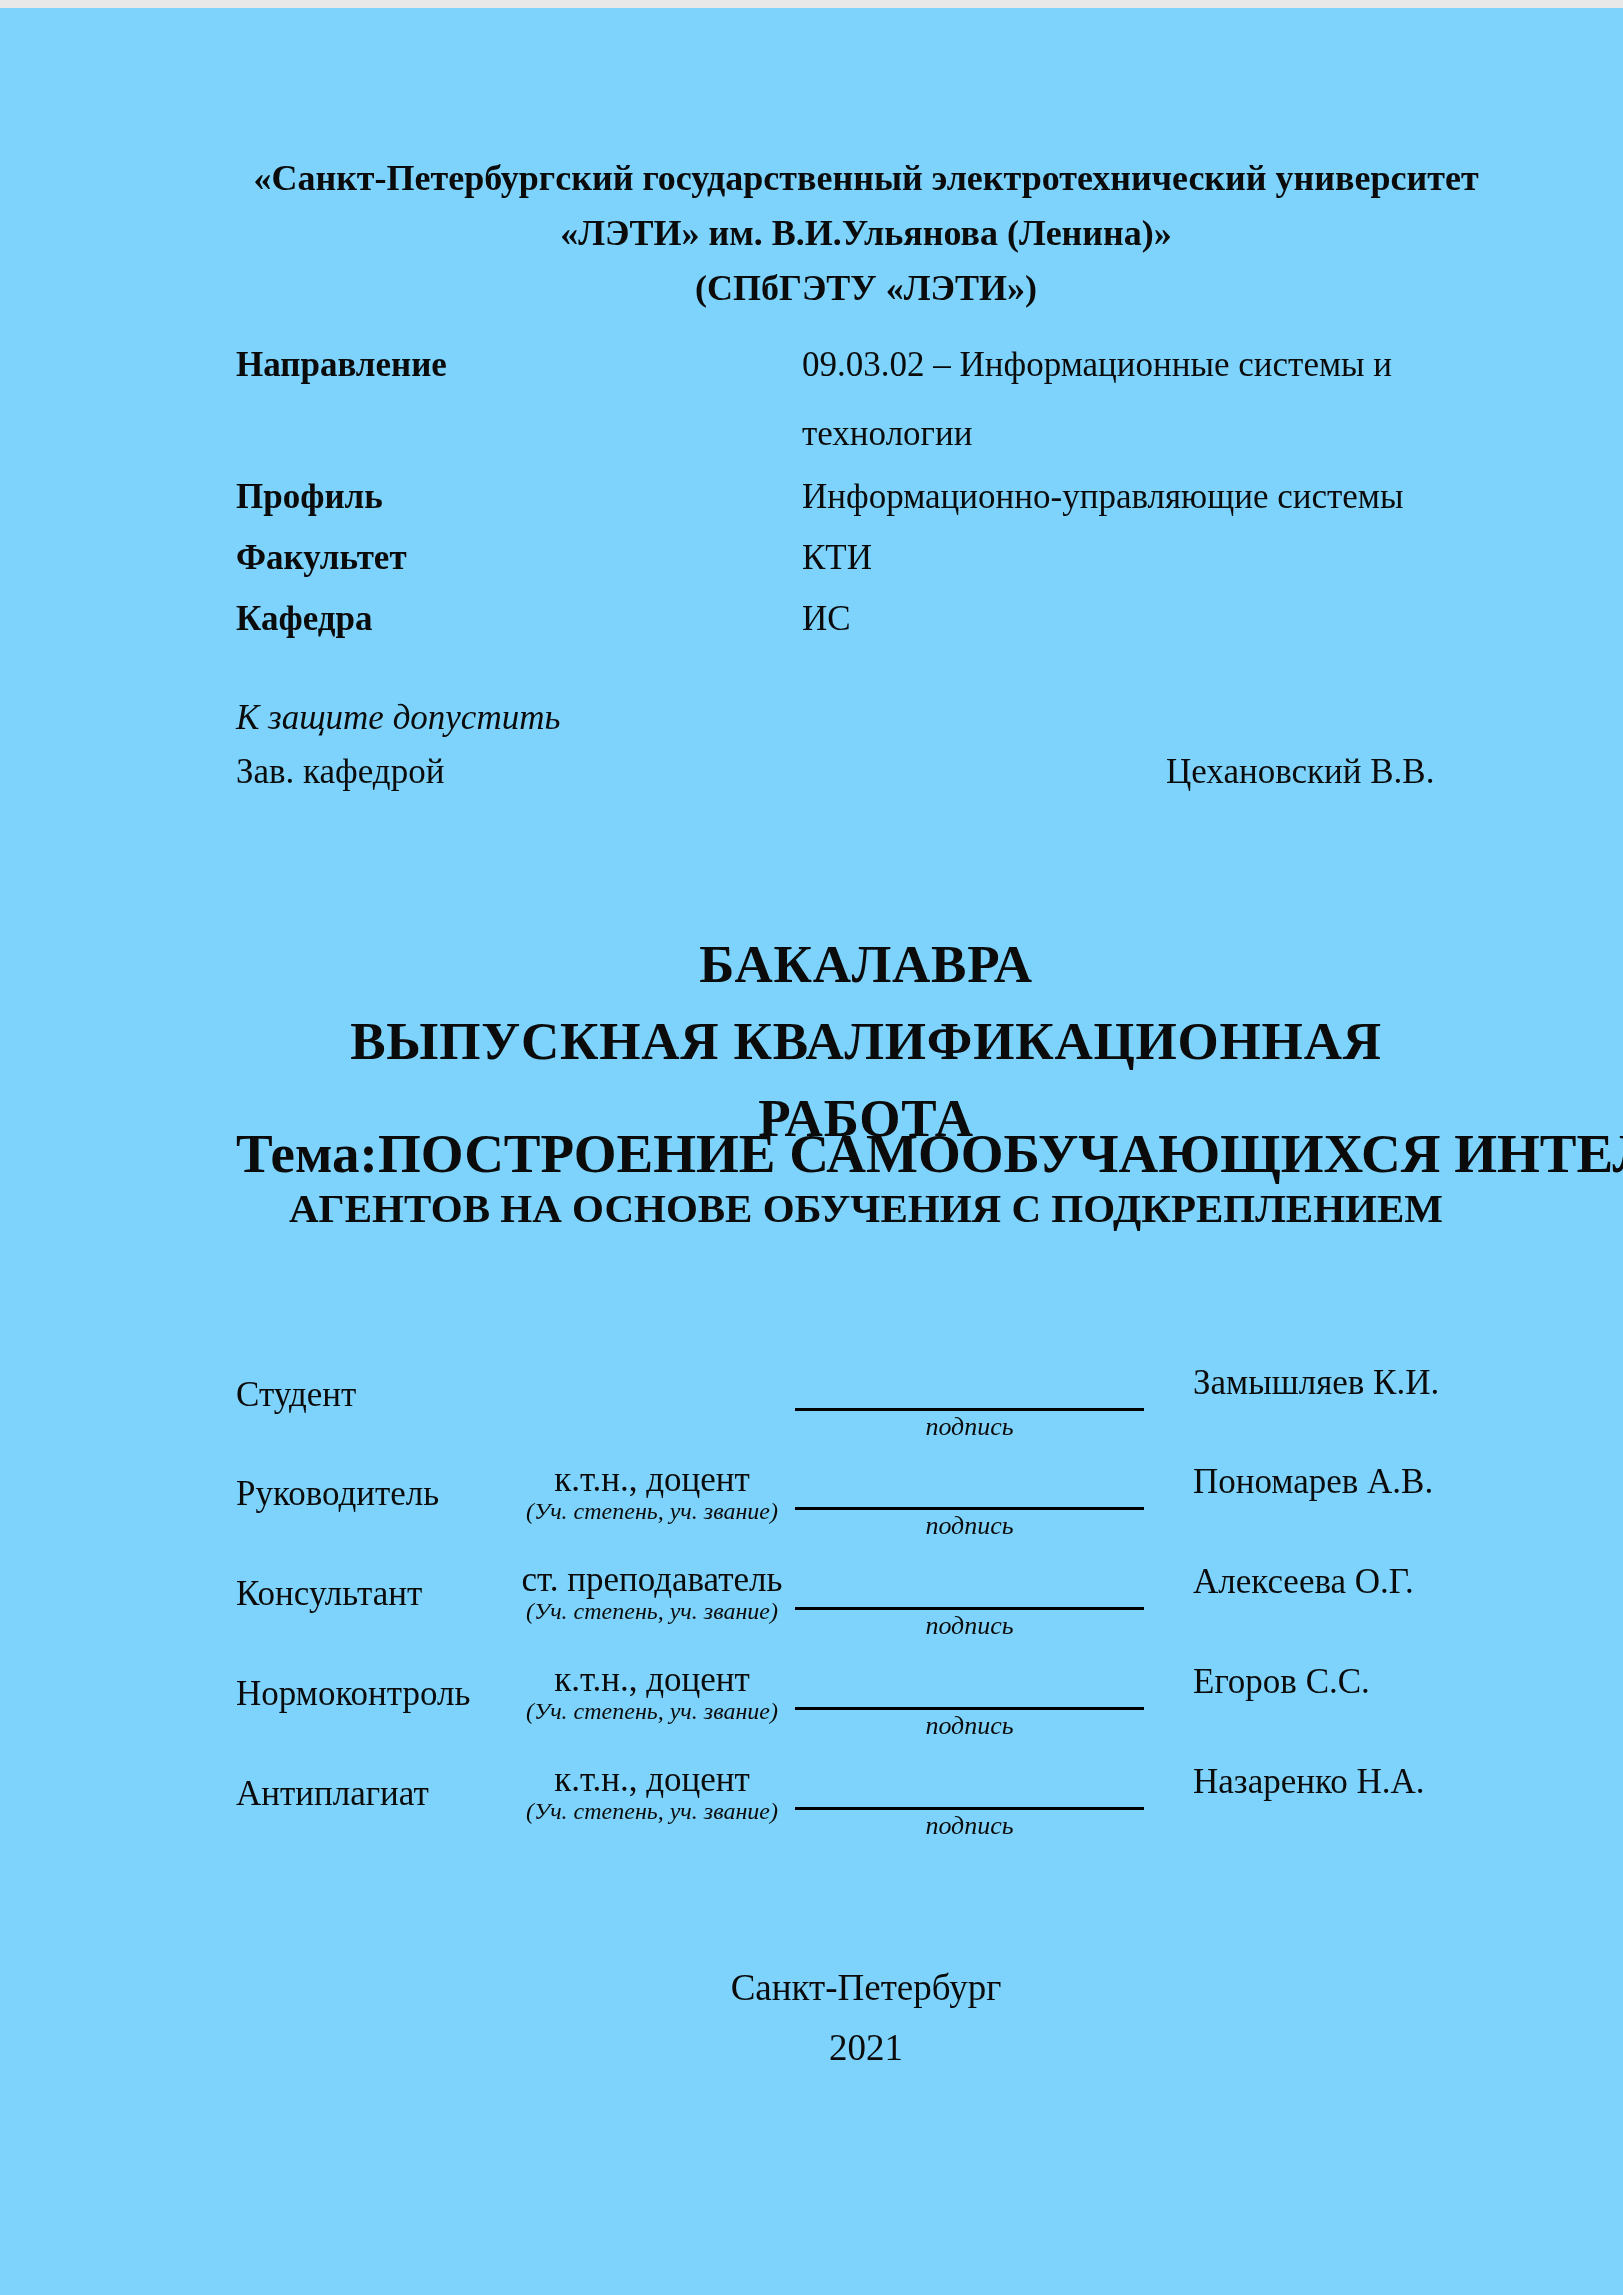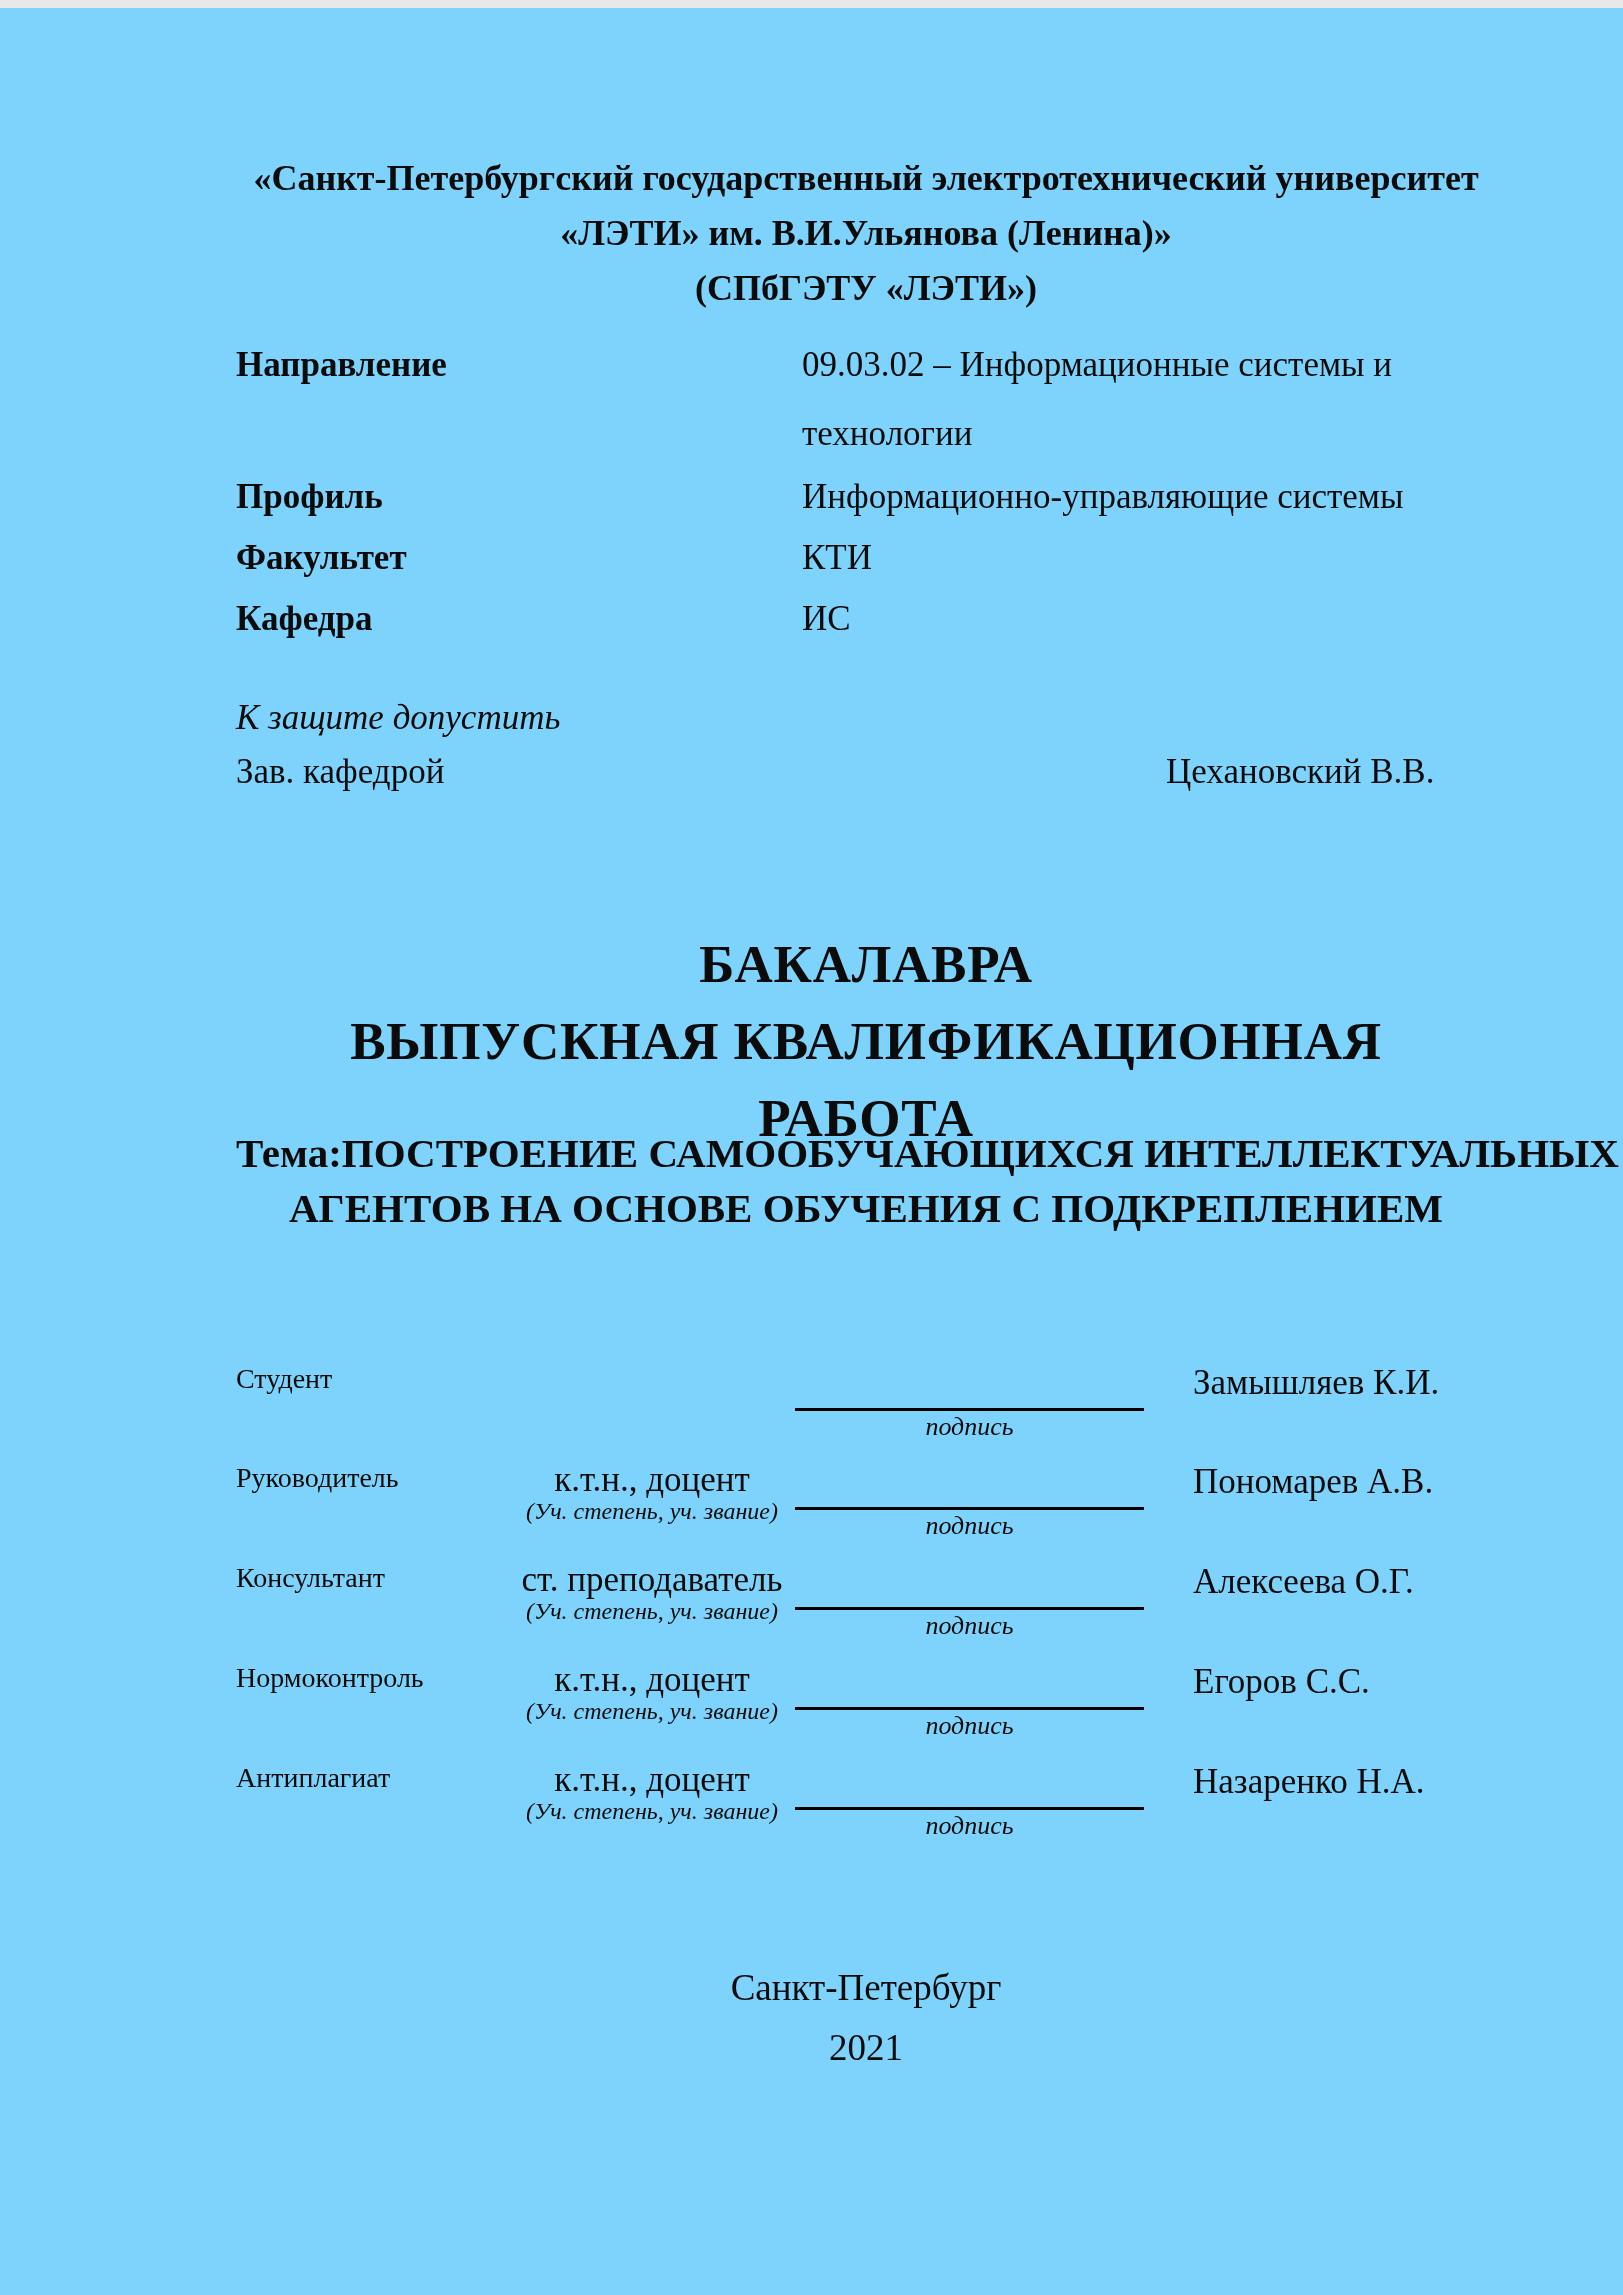--- a/index.html
+++ b/index.html
@@ -20,26 +20,26 @@
   .field-label { left:236px; font-size:35px; font-weight:bold; }
   .field-value { left:802px; font-size:35px; }
 
   .admit-line   { left:236px; top:690px; font-size:35px; font-style:italic; }
   .head-label   { left:236px;  top:744px; font-size:35px; }
   .head-name    { left:1166px; top:744px; font-size:35px; }
 
   .title-block { top:918px; font-size:53px; font-weight:bold; line-height:77px; letter-spacing:0.8px; }
 
   .theme-line1 { position:absolute; left:236px; top:1118px; width:1260px;
-                 display:flex; font-size:41px; font-weight:bold; line-height:55px; white-space:nowrap; }
+                 display:flex; font-size:55px; font-weight:bold; line-height:55px; white-space:nowrap; }
   .theme-line1 .theme-rest { flex:1; text-align:right; }
   .theme-line2 { top:1173px; font-size:41px; font-weight:bold; line-height:55px; }
 
   .sig-row { position:absolute; left:236px; width:1260px; height:94px; }
-  .sig-role   { position:absolute; left:0; top:0; font-size:28px; white-space:nowrap; line-height:1.15; }
+  .sig-role   { position:absolute; left:0; top:12px; font-size:35px; white-space:nowrap; line-height:1.15; }
   .sig-degree-block { position:absolute; left:259px; top:0; width:314px; text-align:center; }
   .sig-degree  { font-size:35px; line-height:35px; white-space:nowrap; }
   .sig-degree-caption { font-size:24px; font-style:italic; line-height:28px; white-space:nowrap; }
   .sig-rule    { position:absolute; left:559px; top:45px; width:349px; border-top:3.1px solid #000; }
   .sig-caption { position:absolute; left:559px; top:50px; width:349px; text-align:center;
                  font-size:26px; font-style:italic; line-height:1.1; }
   .sig-name    { position:absolute; left:957px; top:0; font-size:35px; white-space:nowrap; line-height:1.15; }
 
   .footer-block { top:1950px; font-size:37px; line-height:60px; }
 </style>

